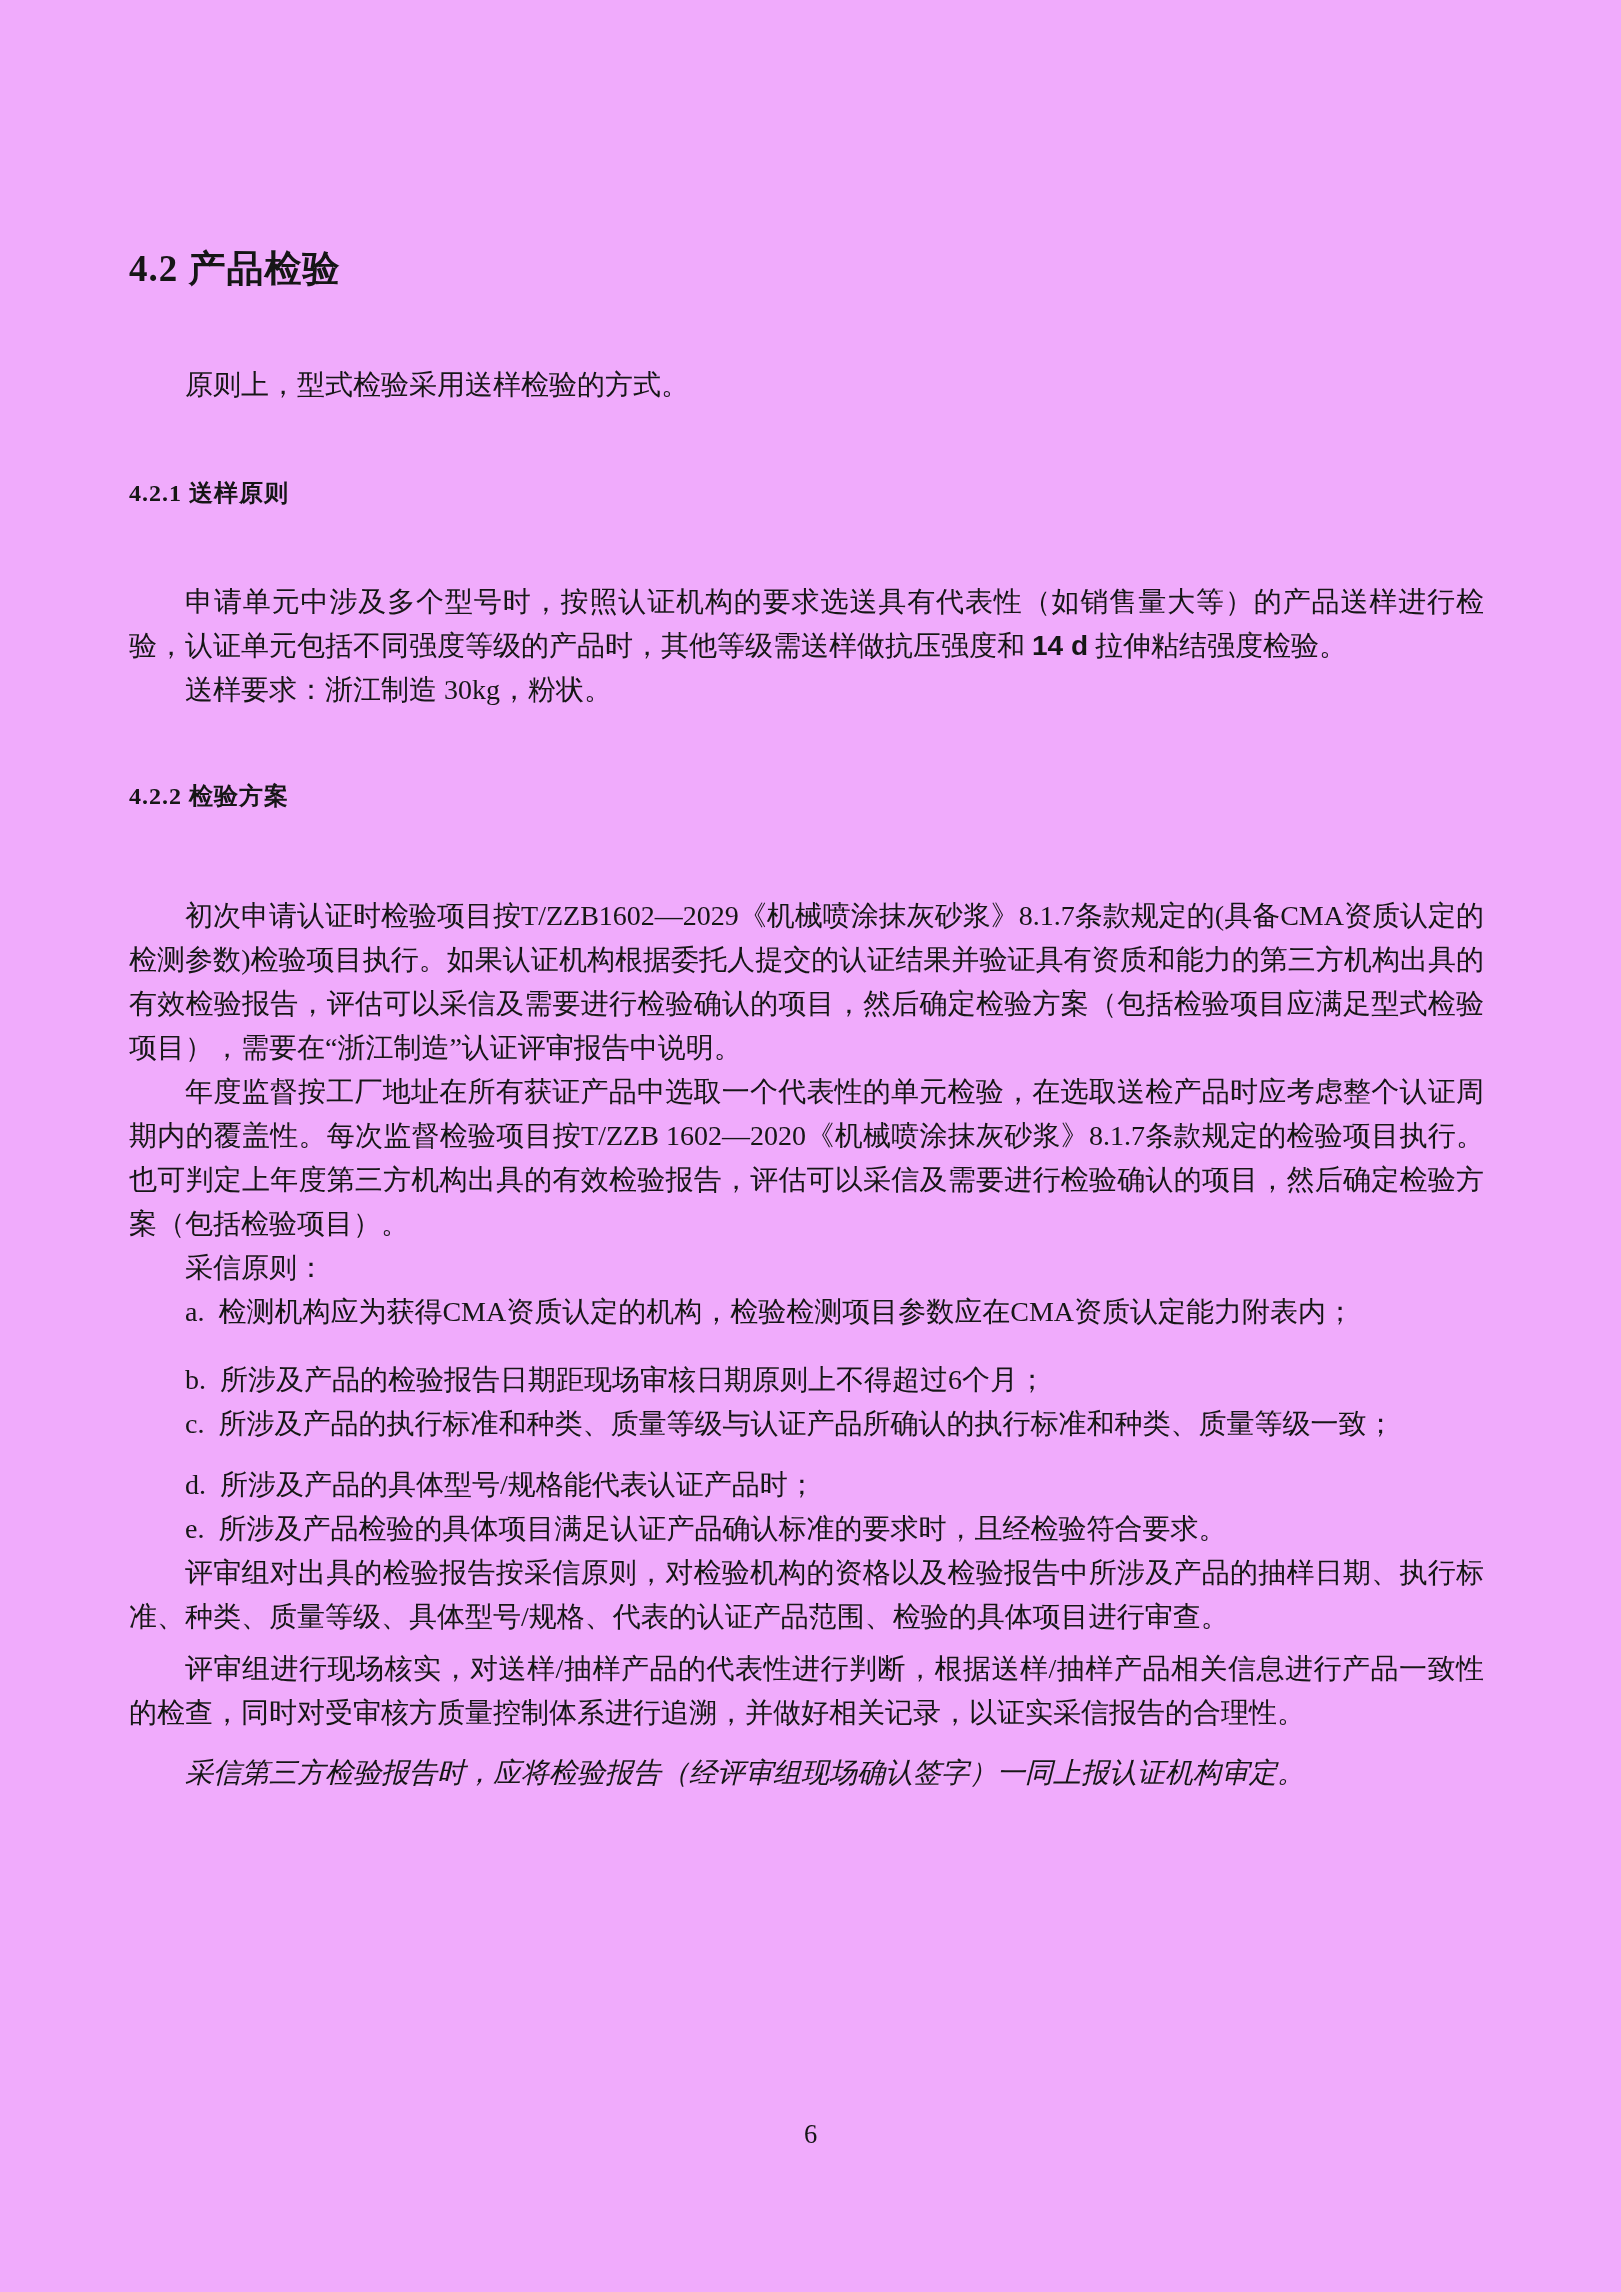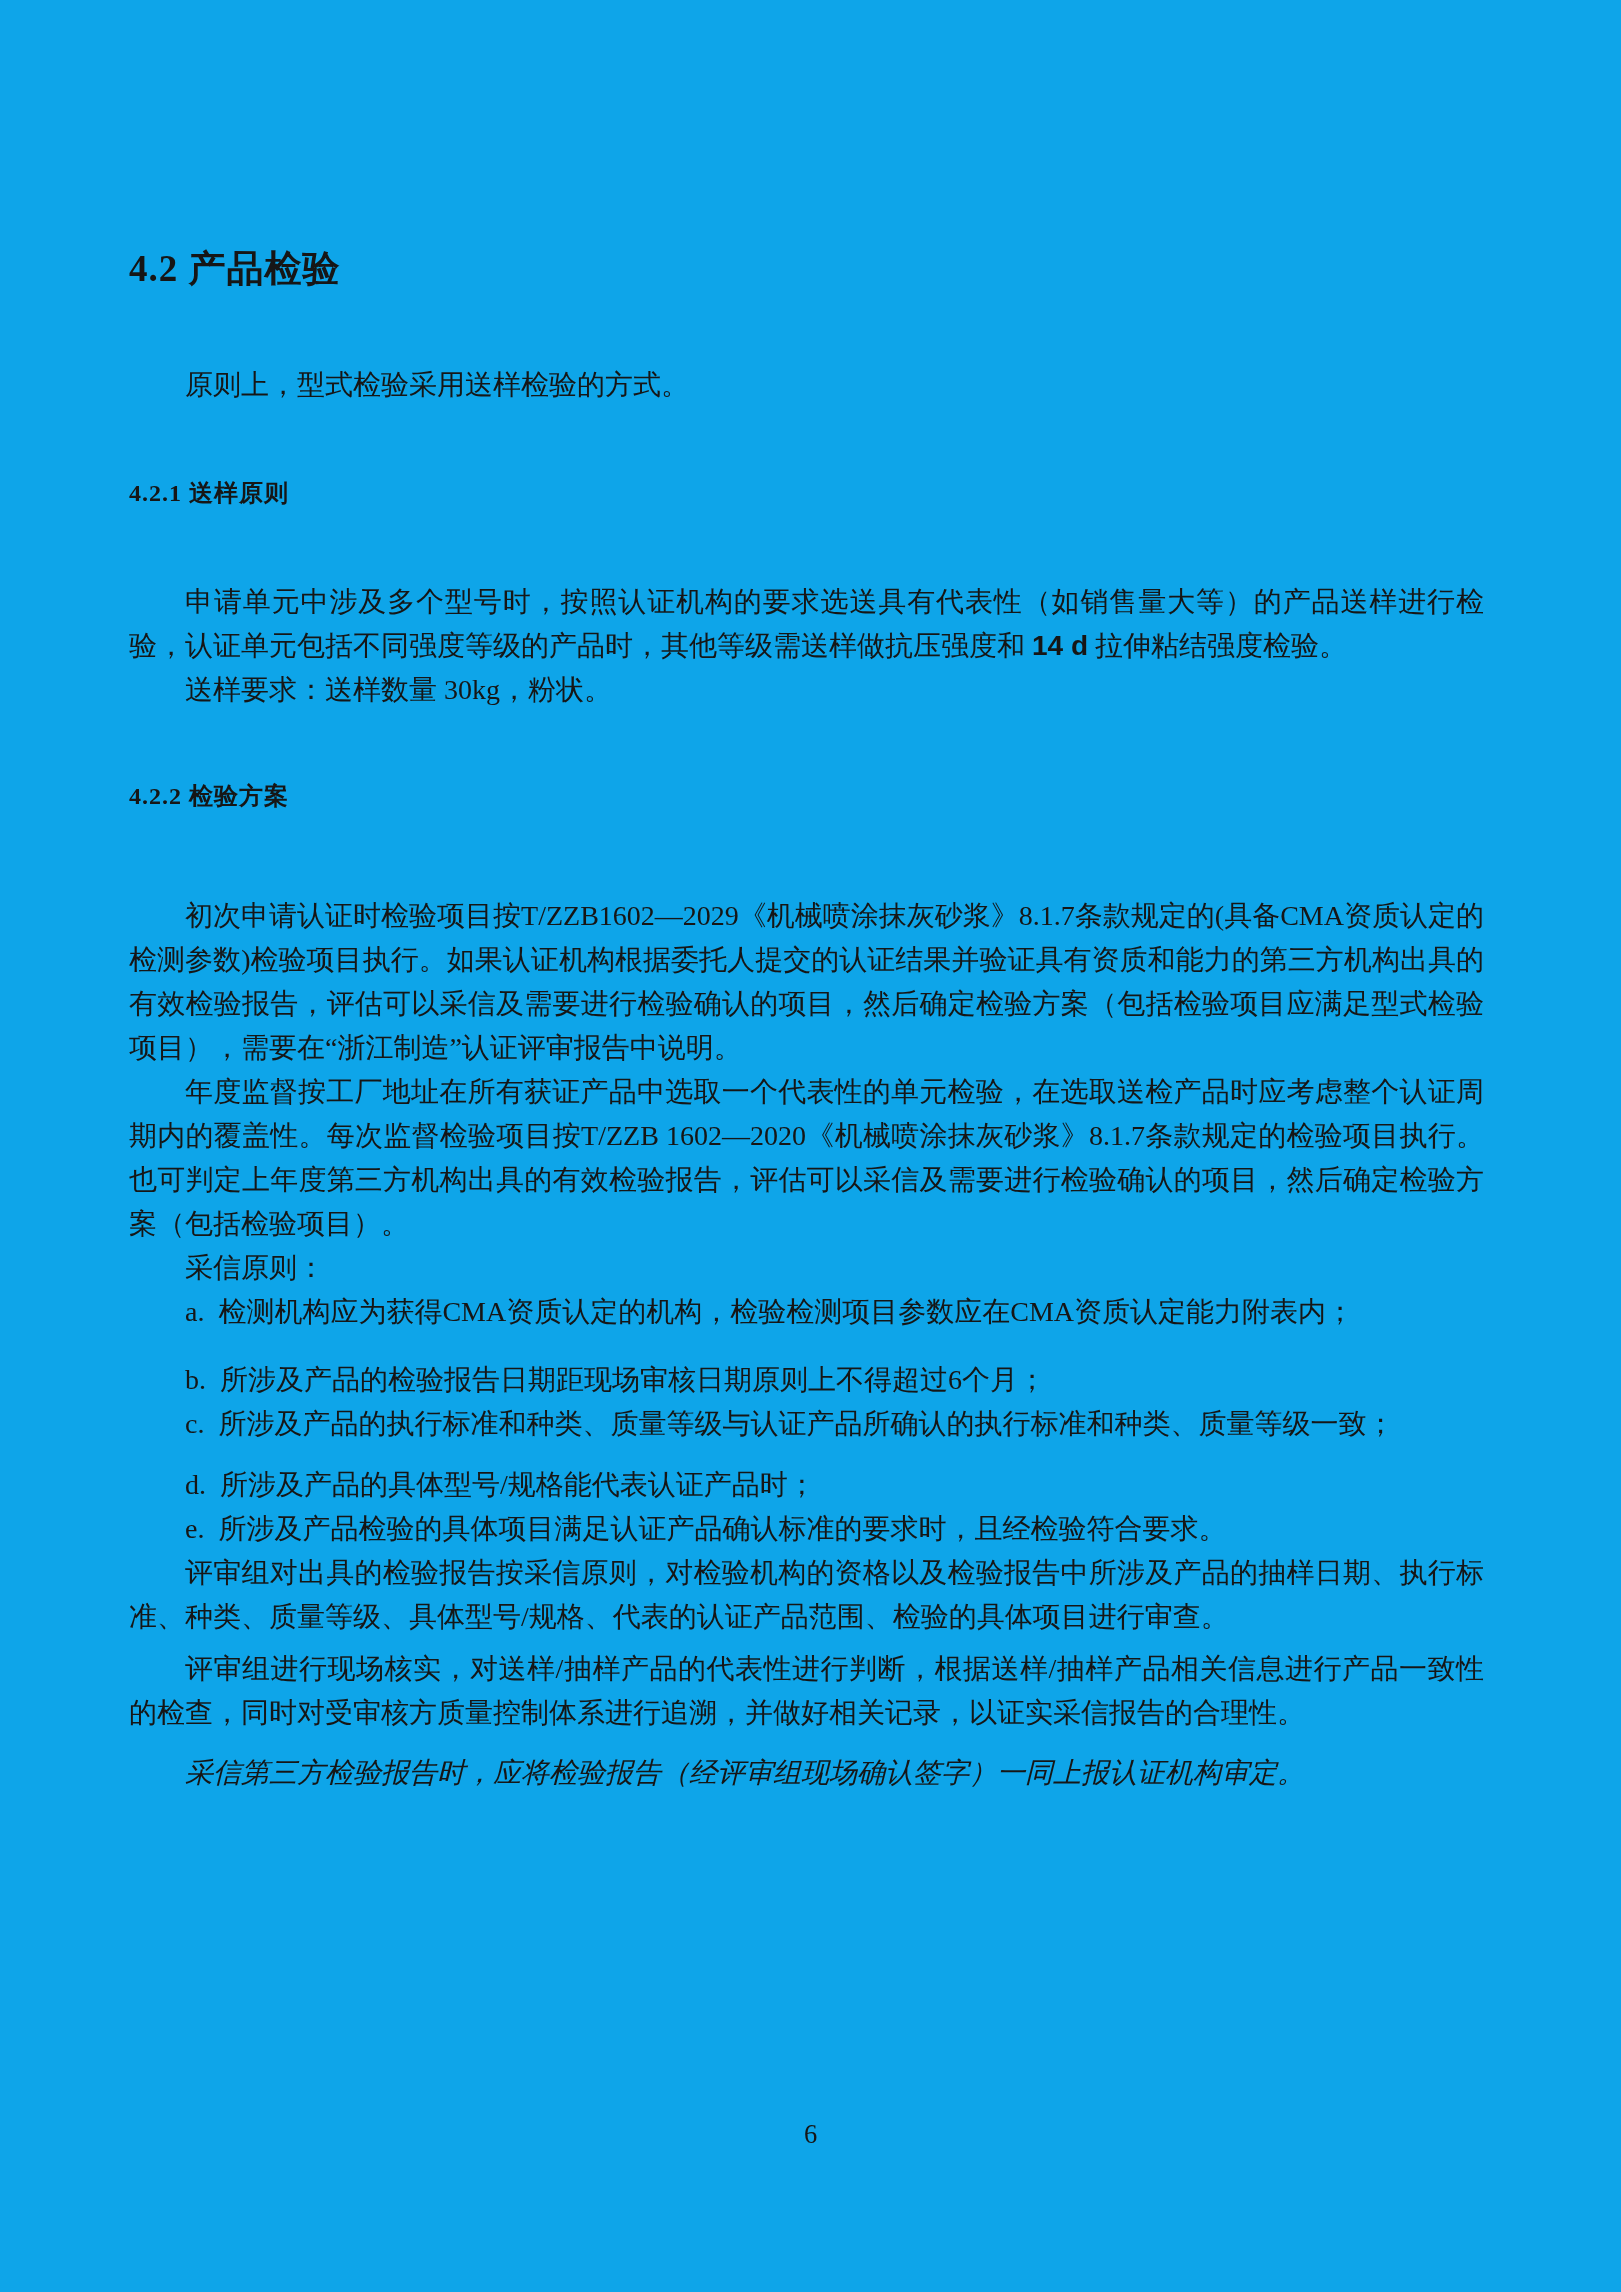--- a/index.html
+++ b/index.html
@@ -5,21 +5,21 @@
   html, body {
     margin: 0;
     padding: 0;
     background: #9a9a9a;
   }
   .page {
     position: relative;
     width: 1621px;
     height: 2293px;
     margin: 0 auto;
-    background: #0ea5e9;
+    background: #f0abfc;
     box-sizing: border-box;
     padding: 0 137px 0 129px;
     color: #161616;
     font-family: "Liberation Serif", "DejaVu Serif", serif;
     font-size: 28px;
     line-height: 44px;
     overflow: hidden;
   }
   .heading-1 {
     padding-top: 245px;
@@ -70,21 +70,21 @@
 <div class="page">
 
   <div class="heading-1">4.2 产品检验</div>
 
   <p class="para p-intro">原则上，型式检验采用送样检验的方式。</p>
 
   <div class="heading-2 h421">4.2.1 送样原则</div>
 
   <p class="para p-body1"><span>申请单元中涉及多个型号时，按照认证机构的要求选送具有代表性（如销售量大等）的产品送样进行检验，认证单元包括不同强度等级的产品时，其他等级需送样做抗压强度和 </span><span class="bold-sans">14 d</span><span> 拉伸粘结强度检验。</span></p>
 
-  <p class="para">送样要求：送样数量 30kg，粉状。</p>
+  <p class="para">送样要求：浙江制造 30kg，粉状。</p>
 
   <div class="heading-2 h422">4.2.2 检验方案</div>
 
   <p class="para p-plan1">初次申请认证时检验项目按T/ZZB1602—2029《机械喷涂抹灰砂浆》8.1.7条款规定的(具备CMA资质认定的检测参数)检验项目执行。如果认证机构根据委托人提交的认证结果并验证具有资质和能力的第三方机构出具的有效检验报告，评估可以采信及需要进行检验确认的项目，然后确定检验方案（包括检验项目应满足型式检验项目），需要在“浙江制造”认证评审报告中说明。</p>
 
   <p class="para">年度监督按工厂地址在所有获证产品中选取一个代表性的单元检验，在选取送检产品时应考虑整个认证周期内的覆盖性。每次监督检验项目按T/ZZB 1602—2020《机械喷涂抹灰砂浆》8.1.7条款规定的检验项目执行。也可判定上年度第三方机构出具的有效检验报告，评估可以采信及需要进行检验确认的项目，然后确定检验方案（包括检验项目）。</p>
 
   <p class="para">采信原则：</p>
 
   <p class="para">a.&nbsp;&nbsp;检测机构应为获得CMA资质认定的机构，检验检测项目参数应在CMA资质认定能力附表内；</p>

